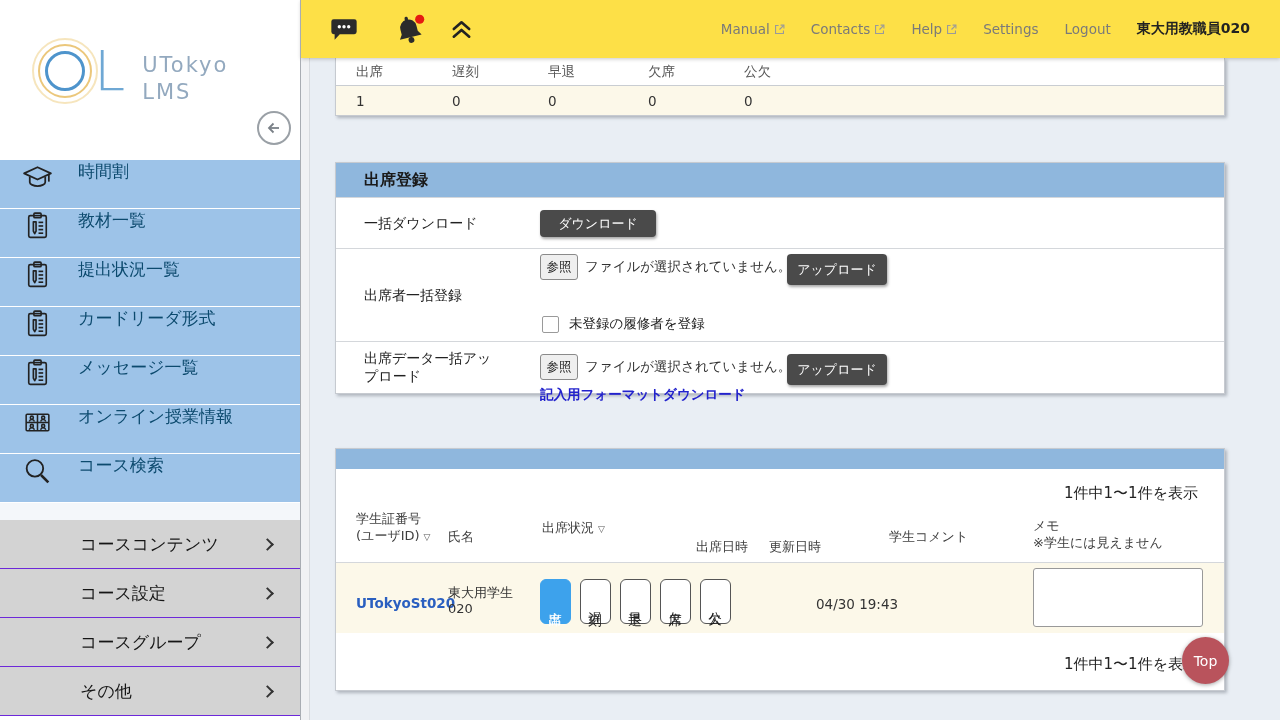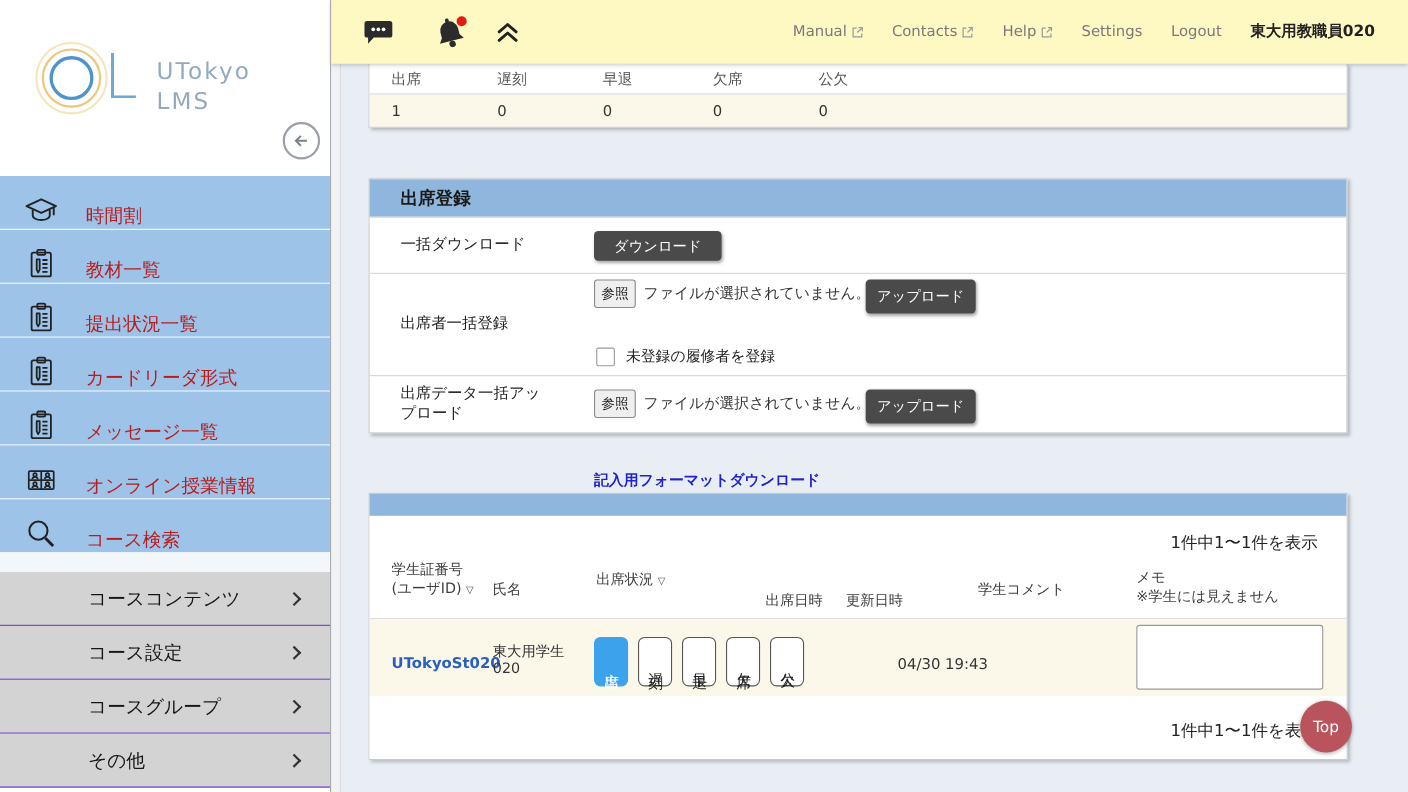--- a/index.html
+++ b/index.html
@@ -13,32 +13,32 @@
   .logo { position:absolute; left:36px; top:36px; display:flex; align-items:center; gap:16px; cursor:pointer; }
   .logo-mark { display:flex; align-items:center; font-size:56px; font-weight:200; color:#6FA8D4; letter-spacing:1px; line-height:1; }
   .logo-o { width:46px; height:46px; margin:0 6px; position:relative; display:inline-block; }
   .logo-o .o-circle { position:absolute; inset:3px; border:3px solid #4E94CC; border-radius:50%; }
   .logo-o .ring1 { position:absolute; inset:-4px; border:2px solid rgba(230,185,90,0.8); border-radius:50%; }
   .logo-o .ring2 { position:absolute; inset:-10px; border:2px solid rgba(238,208,135,0.55); border-radius:50%; }
   .logo-sub { font-size:21px; color:#93A9BF; letter-spacing:2px; line-height:1.3;margin-top:16px; }
   .collapse-btn { position:absolute; right:9px; top:111px; width:34px; height:34px; border-radius:50%;
     border:2px solid #9AA0A6; background:#fff; display:flex; align-items:center; justify-content:center; cursor:pointer; }
   .menu { position:absolute; top:160px; left:0; right:0; }
-  .menu-item { height:49px; background:#9DC3E8; border-bottom:1px solid #fff; display:flex; align-items:flex-end;
-    padding-left:20px; gap:24px; font-size:17px; color:#b91c1c; cursor:pointer; }
+  .menu-item { height:49px; background:#9DC3E8; border-bottom:1px solid #fff; display:flex; align-items:flex-start;
+    padding-left:20px; gap:24px; font-size:17px; color:#0c4a6e; cursor:pointer; }
   .mi-icon { width:34px; height:34px; display:flex; align-items:center; justify-content:center; }
   .menu-spacer { height:17px; background:#F4F7FA; }
   .sub-item { height:49px; background:#D3D3D3; border-bottom:1px solid #6d28d9; display:flex; align-items:center;
     justify-content:space-between; padding:0 26px 0 80px; font-size:17px; color:#151515; cursor:pointer; }
   .chev { width:9px; height:9px; border-top:2px solid #333; border-right:2px solid #333; transform:rotate(45deg); margin-right:2px; }
   
   .v-divider { position:absolute; left:300px; top:0; width:1px; height:720px; background:#A9ADB3; z-index:6; }
   .scroll-strip { position:absolute; left:301px; top:0; width:9px; height:720px; background:#F1F2F4; border-right:1px solid #D8DBDF; z-index:3; }
   
-  .topbar { position:absolute; left:301px; top:0; width:979px; height:58px; background:#fef9c3;
+  .topbar { position:absolute; left:301px; top:0; width:979px; height:58px; background:#fde047;
     box-shadow:0 1px 4px rgba(0,0,0,0.22); z-index:5; display:flex; align-items:center; }
   .tb-icon { display:flex; align-items:center; justify-content:center; cursor:pointer; }
   .tb-icon.chat { margin-left:28px; }
   .tb-icon.bell { margin-left:34px; }
   .tb-icon.chevs { margin-left:22px; }
   .tb-right { margin-left:auto; display:flex; align-items:center; gap:26px; padding-right:30px; }
   .tb-link { font-size:13.5px; color:#7a7a7a; text-decoration:none; display:flex; align-items:center; gap:4px; cursor:pointer; }
   .tb-user { font-size:14px; color:#222; font-weight:bold; }
   
   .content { position:absolute; left:311px; top:58px; width:969px; height:662px; z-index:1; }
@@ -75,21 +75,21 @@
     font-size:12.5px; color:#222; display:flex; align-items:center; justify-content:center; cursor:pointer; font-family:inherit; }
   .file-status { font-size:13.5px; color:#333; margin-left:7px; }
   .radio-line { position:absolute; left:204px; top:42px; display:flex; align-items:center; gap:20px; }
   .radio-item { display:flex; align-items:center; gap:7px; font-size:13.5px; color:#222; cursor:pointer; }
   .radio { width:16px; height:16px; border-radius:50%; border:1px solid #8a8a8a; background:#fff; position:relative; flex:none; }
   .radio.checked { border-color:#444; }
   .radio.checked::after { content:''; position:absolute; inset:3px; border-radius:50%; background:#2b2b2b; }
   .check-line { position:absolute; left:206px; top:66px; display:flex; align-items:center; gap:10px; font-size:13.5px; color:#222; }
   .checkbox { width:17px; height:17px; border:1px solid #9a9a9a; border-radius:2px; background:#fff; cursor:pointer; flex:none; }
   .format-link { position:absolute; left:204px; top:44px; font-size:13.5px; font-weight:bold; color:#2222CC;
-    text-decoration:none; cursor:pointer;margin-top:42px; }
+    text-decoration:none; cursor:pointer; }
   
   .tbl-card { left:24px; top:390px; width:890px; border-top:1px solid #C6CAD0; }
   .tbl-blue-bar { height:20px; background:#8FB7DD; }
   .tbl-head { position:relative; height:94px; border-bottom:1px solid #D4D7DB; background:#fff; }
   .count { position:absolute; right:26px; font-size:15px; color:#222; }
   .count-top { top:15px; }
   .count-bottom { top:22px; }
   .th { position:absolute; font-size:13px; color:#3e3e3e; line-height:17px; }
   .th-sid { left:20px; top:41px; }
   .th-name { left:112px; top:59px; }

